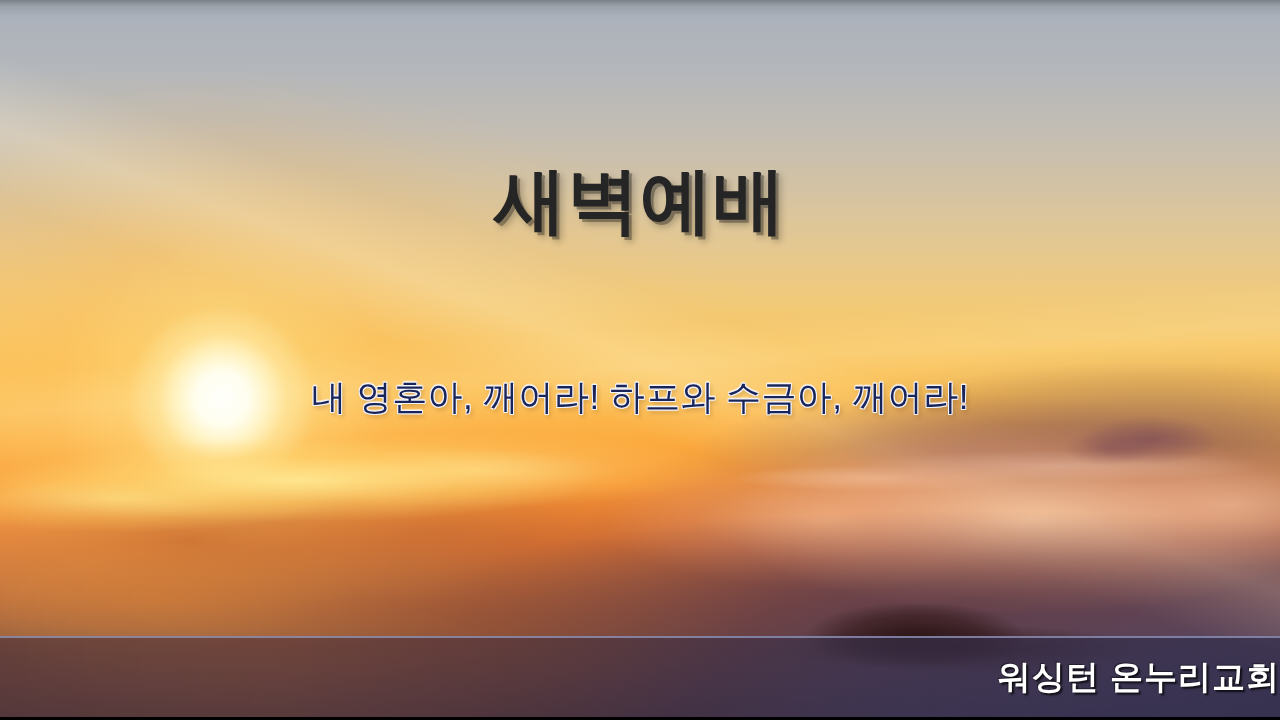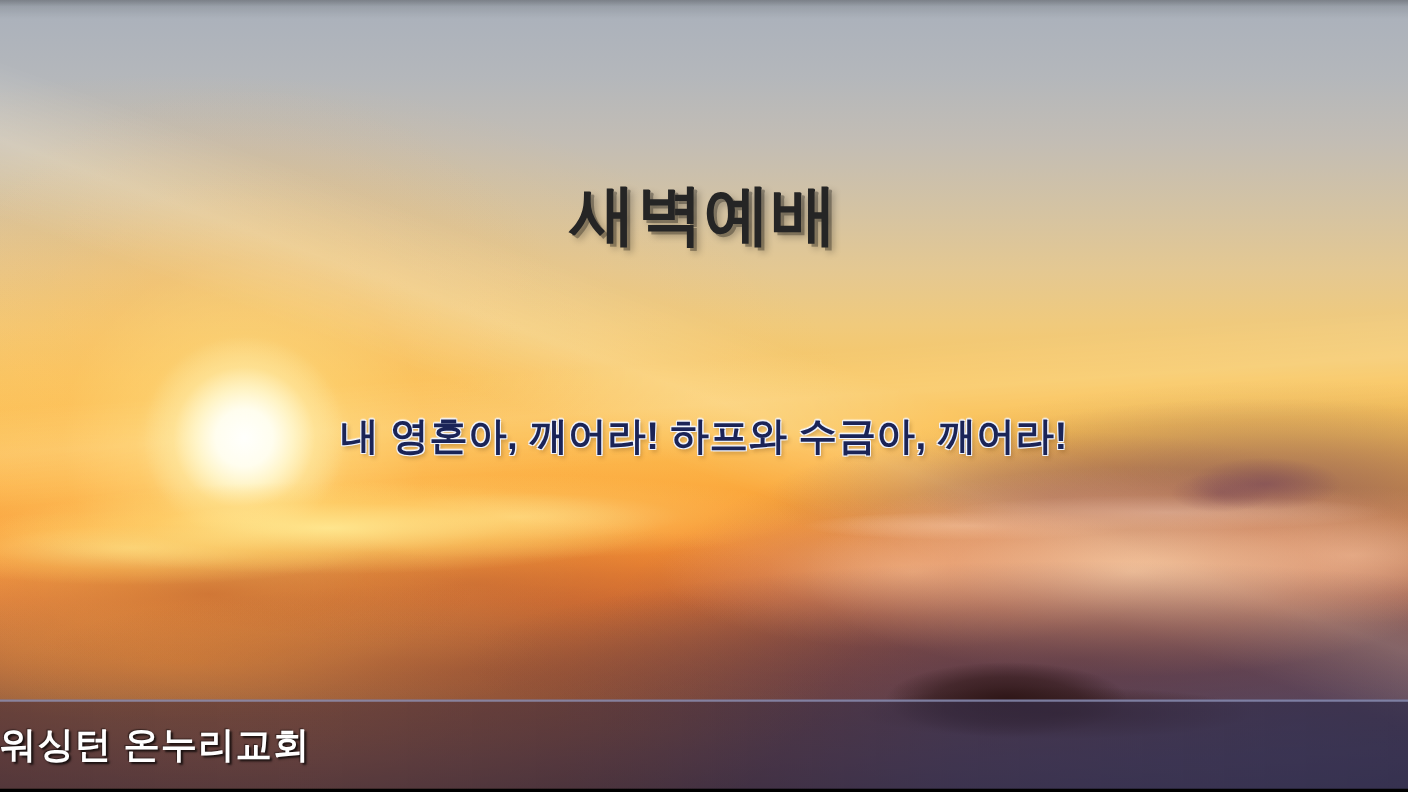--- a/index.html
+++ b/index.html
@@ -151,39 +151,39 @@
     background: linear-gradient(to bottom, rgba(0,0,0,0.22) 0px, rgba(0,0,0,0.05) 6px, rgba(0,0,0,0) 16px);
   }
 
   
   .title {
     position: absolute;
     left: 0;
     right: 0;
     top: 163px;
     text-align: center;
-    font-size: 60px;
+    font-size: 72px;
     font-weight: 700;
     letter-spacing: 1px;
     line-height: 1.05;
     color: #252525;
     text-shadow:
        3px 3px 0 rgba(0,0,0,0.30),
        5px 5px 7px rgba(0,0,0,0.26);
     white-space: nowrap;
   }
 
   .verse {
     position: absolute;
     left: 0;
     right: 0;
     top: 370px;
     text-align: center;
     font-size: 35px;
-    font-weight: 700;
+    font-weight: 400;
     line-height: 1.55;
     letter-spacing: 0.4px;
     color: #1b2457;
     text-shadow:
       -1px -1px 0 rgba(240,244,255,0.95),
        1px -1px 0 rgba(240,244,255,0.95),
       -1px  1px 0 rgba(240,244,255,0.95),
        1px  1px 0 rgba(240,244,255,0.95),
        0   -2px 1px rgba(255,255,255,0.55),
        2px  3px 4px rgba(90,50,10,0.30);
@@ -203,21 +203,21 @@
       rgba(74, 46, 56, 0.62) 0%,
       rgba(78, 48, 58, 0.60) 22%,
       rgba(70, 48, 62, 0.62) 45%,
       rgba(56, 48, 76, 0.66) 68%,
       rgba(48, 44, 74, 0.70) 100%
     );
     border-top: 2px solid rgba(150, 156, 196, 0.72);
     box-sizing: border-box;
     display: flex;
     align-items: center;
-    justify-content: flex-start;
+    justify-content: flex-end;
   }
   .caption-text {
     font-size: 33px;
     font-weight: 700;
     letter-spacing: 1px;
     color: #ffffff;
     text-shadow:
        2px 2px 2px rgba(0,0,0,0.75),
       -1px -1px 1px rgba(0,0,0,0.45);
     white-space: nowrap;

